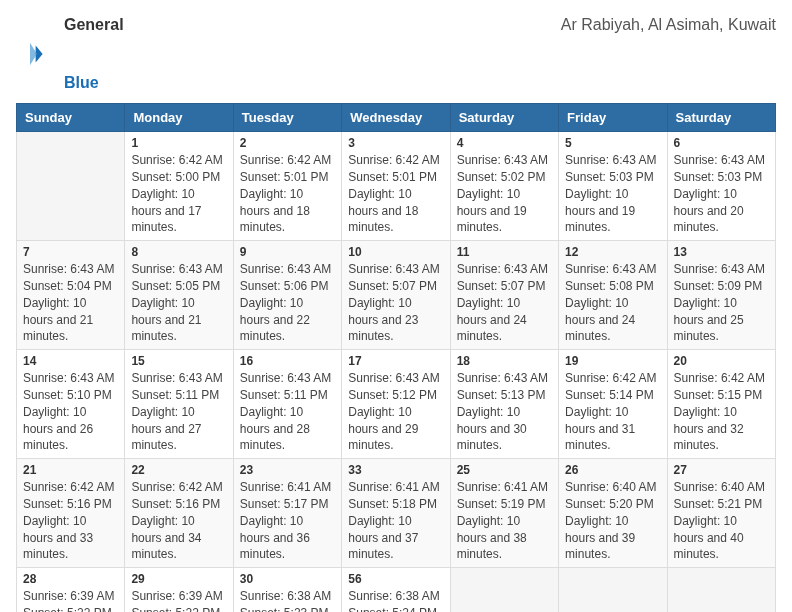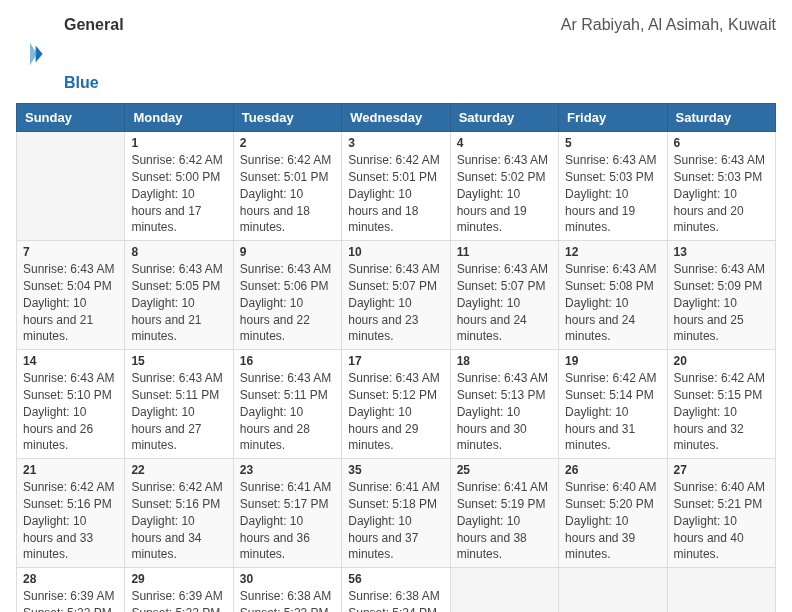--- a/index.html
+++ b/index.html
@@ -219,21 +219,21 @@
         </td>
         <td>
           <span class="day-number">22</span>
           <div class="day-info">Sunrise: 6:42 AM<br>Sunset: 5:16 PM<br>Daylight: 10 hours and 34 minutes.</div>
         </td>
         <td>
           <span class="day-number">23</span>
           <div class="day-info">Sunrise: 6:41 AM<br>Sunset: 5:17 PM<br>Daylight: 10 hours and 36 minutes.</div>
         </td>
         <td>
-          <span class="day-number">35</span>
+          <span class="day-number">33</span>
           <div class="day-info">Sunrise: 6:41 AM<br>Sunset: 5:18 PM<br>Daylight: 10 hours and 37 minutes.</div>
         </td>
         <td>
           <span class="day-number">25</span>
           <div class="day-info">Sunrise: 6:41 AM<br>Sunset: 5:19 PM<br>Daylight: 10 hours and 38 minutes.</div>
         </td>
         <td>
           <span class="day-number">26</span>
           <div class="day-info">Sunrise: 6:40 AM<br>Sunset: 5:20 PM<br>Daylight: 10 hours and 39 minutes.</div>
         </td>

